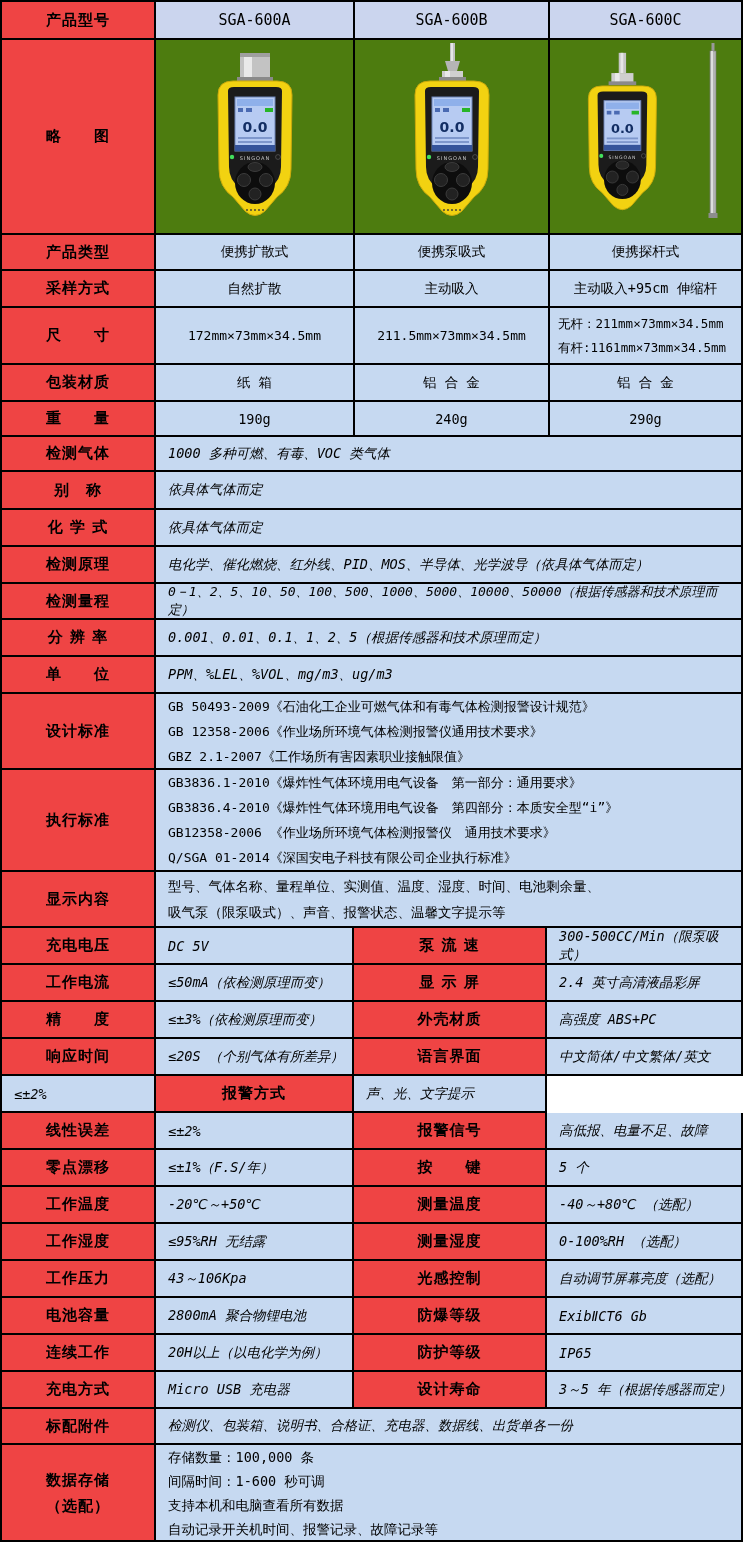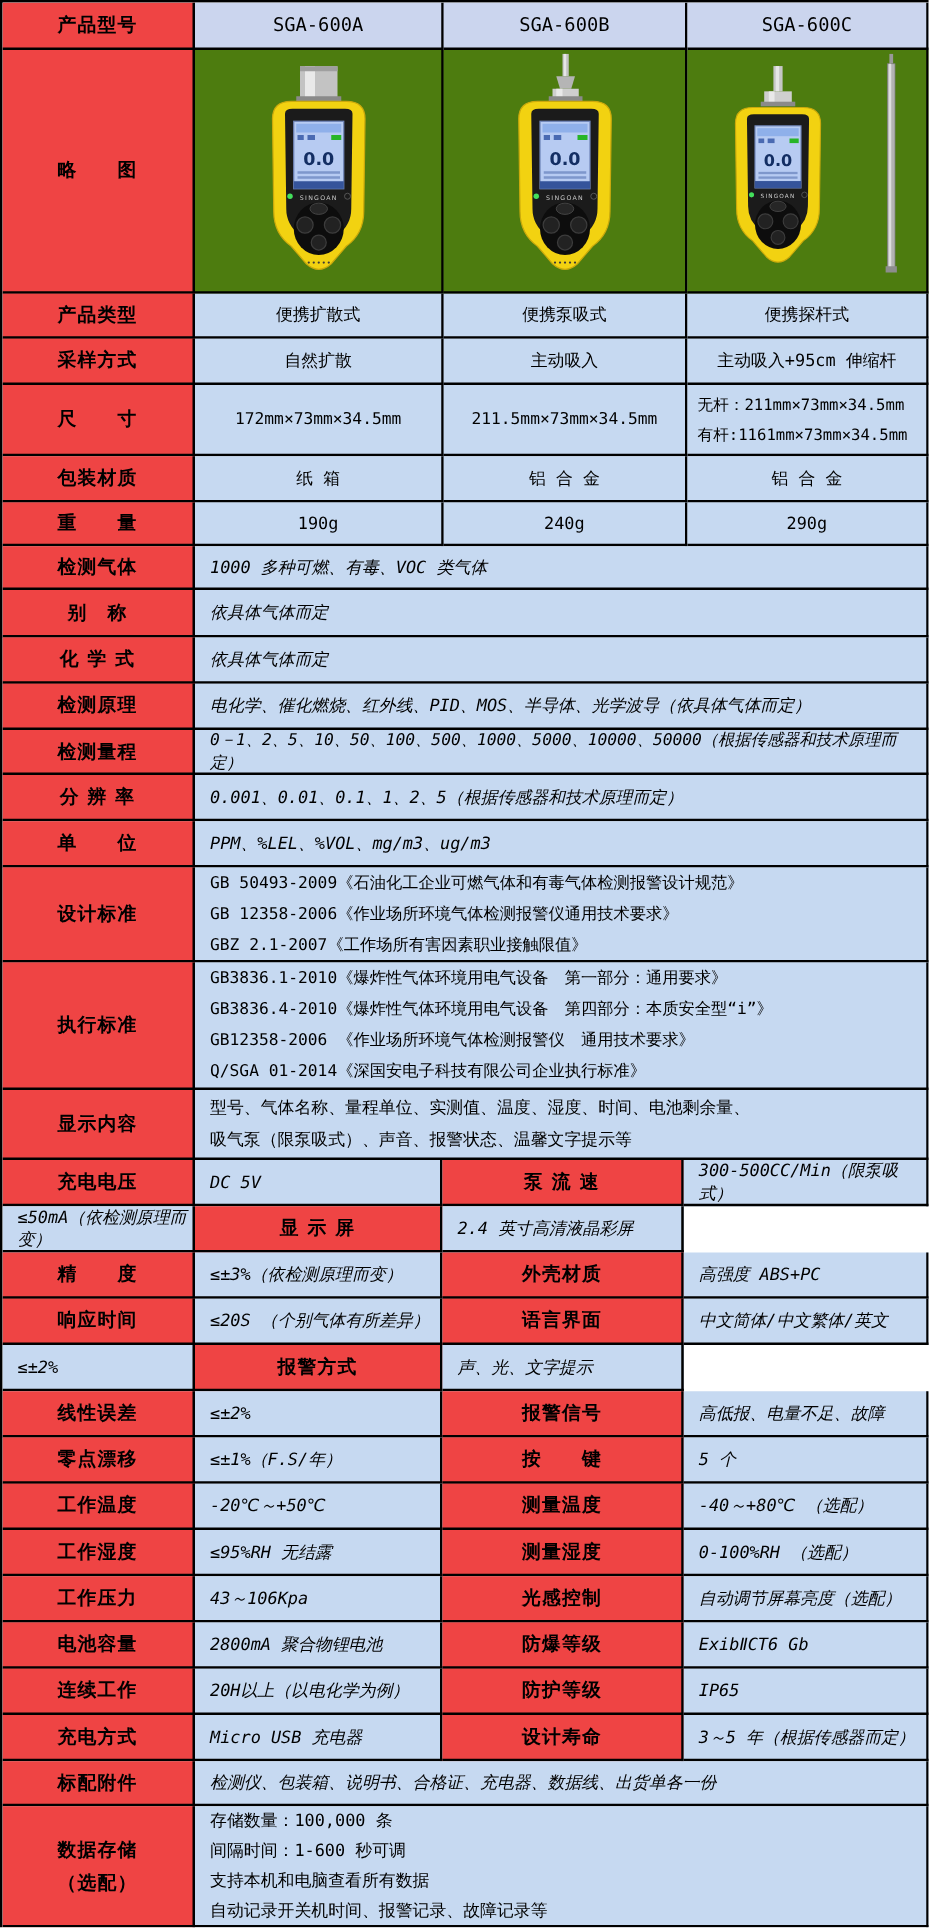--- a/index.html
+++ b/index.html
@@ -239,20 +239,21 @@
     </div>
   </div>
 
   <div class="row g-spec r37">
     <div class="c lbl">充电电压</div>
     <div class="c val left">DC 5V</div>
     <div class="c lbl">泵 流 速</div>
     <div class="c val left">300-500CC/Min（限泵吸式）</div>
   </div>
   <div class="row g-spec r37">
+    <div class="c lbl">工作电流</div>
     <div class="c val left">≤50mA（依检测原理而变）</div>
     <div class="c lbl">显 示 屏</div>
     <div class="c val left">2.4 英寸高清液晶彩屏</div>
   </div>
   <div class="row g-spec r37">
     <div class="c lbl">精　　度</div>
     <div class="c val left">≤±3%（依检测原理而变）</div>
     <div class="c lbl">外壳材质</div>
     <div class="c val left">高强度 ABS+PC</div>
   </div>

